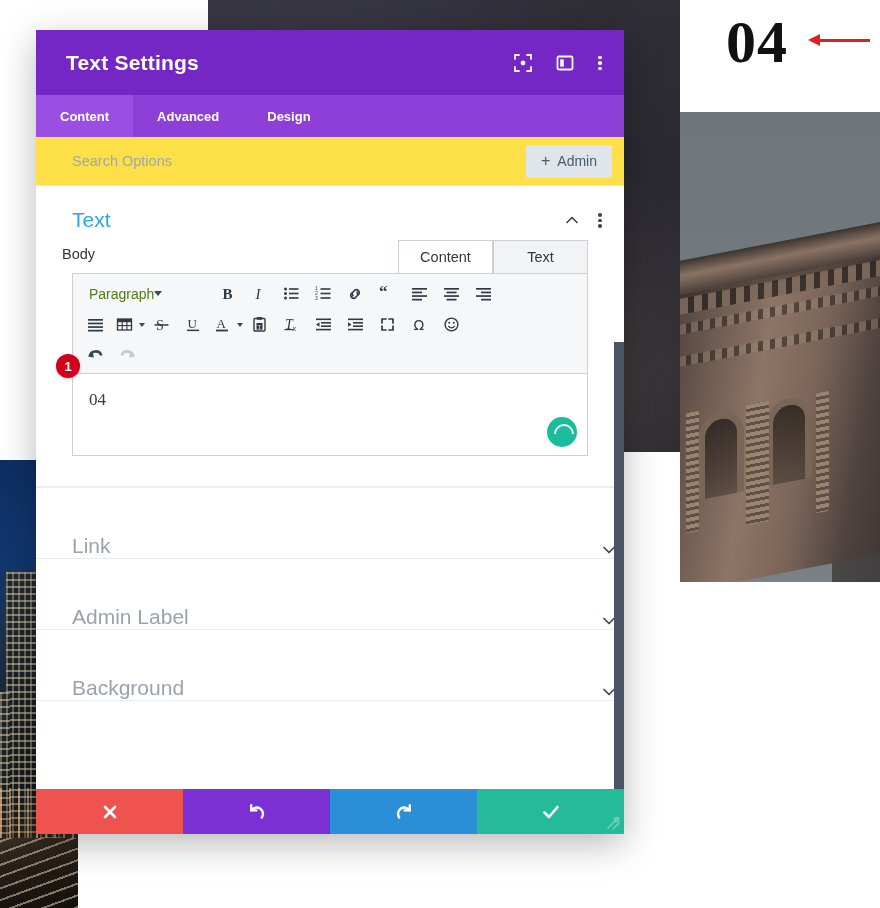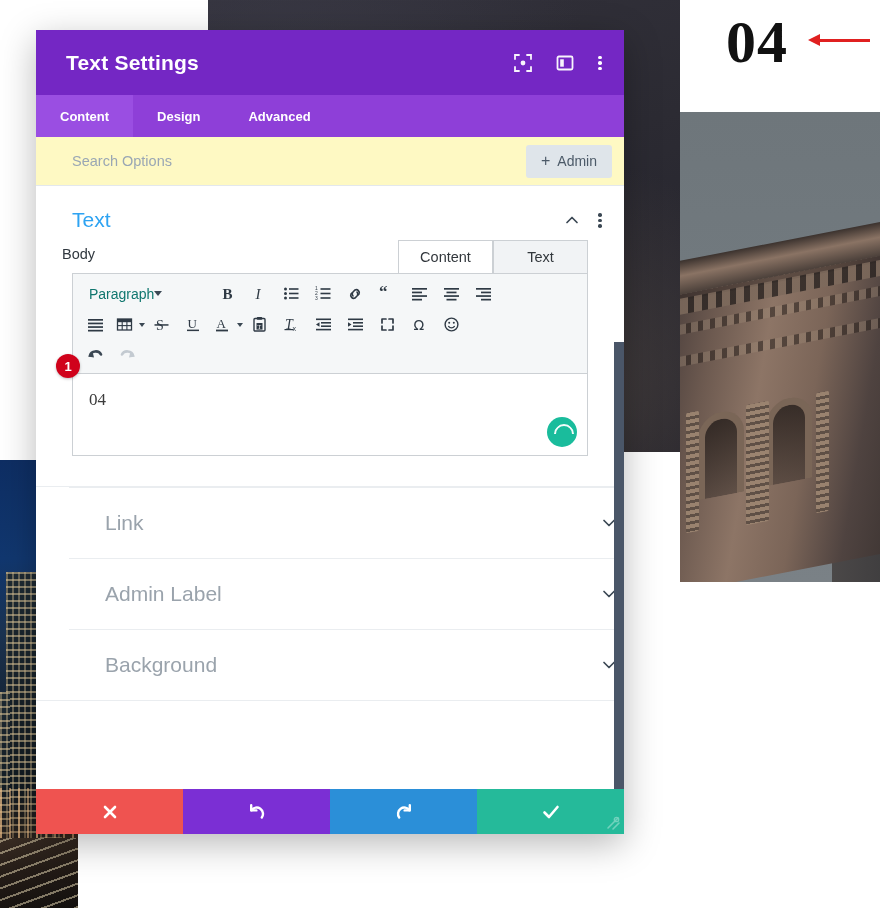--- a/index.html
+++ b/index.html
@@ -150,21 +150,21 @@
   .tabs {
     height: 42px; background: #8e3fd8; display: flex; align-items: stretch; flex: 0 0 42px;
   }
   .tab {
     display: flex; align-items: center; padding: 4px 24px; color: #ffffff;
     font-size: 13px; font-weight: 700; cursor: pointer;
   }
   .tab.active { background: #9a4ee2; }
 
   .searchbar {
-    height: 49px; background: #fef9c3; border-bottom: 1px solid #e3e8ed;
+    height: 49px; background: #fde047; border-bottom: 1px solid #e3e8ed;
     display: flex; align-items: center; padding: 0 12px 0 36px; flex: 0 0 49px;
   }
   .search-input {
     flex: 1; border: none; background: transparent; outline: none;
     font-family: "Liberation Sans", sans-serif; font-size: 14.5px; color: #6b7b8c;
   }
   .search-input::placeholder { color: #9aa7b4; }
   .filter-btn {
     background: #dfe5ea; color: #4c5a68; border: none; border-radius: 3px;
     height: 33px; padding: 0 15px; font-size: 14px; font-family: "Liberation Sans", sans-serif;
@@ -207,21 +207,21 @@
     border: 1px solid #ccd0d4; background: #f5f7f8; padding: 4px 6px 2px 6px;
   }
   .tb-row { display: flex; align-items: center; height: 31px; gap: 0; }
   .tb-btn {
     width: 32px; height: 28px; display: flex; align-items: center; justify-content: center;
     cursor: pointer; color: #3b4854;
   }
   .tb-btn svg { display: block; }
   .tb-select {
     width: 128px; height: 28px; display: flex; align-items: center; justify-content: flex-start;
-    padding: 0 8px 0 10px; font-size: 14px; color: #0f766e; cursor: pointer;
+    padding: 0 8px 0 10px; font-size: 14px; color: #4d7c0f; cursor: pointer;
     margin-right: 4px;
   }
   .caret { width: 0; height: 0; border-left: 4px solid transparent; border-right: 4px solid transparent; border-top: 5px solid #3b4854; }
   .caret-sm { width: 0; height: 0; border-left: 3.5px solid transparent; border-right: 3.5px solid transparent; border-top: 4.5px solid #3b4854; margin-left: 2px; }
   .tb-combo { display: flex; align-items: center; cursor: pointer; }
 
   .ed-content {
     border: 1px solid #ccd0d4; border-top: none; background: #fff; height: 82px;
     position: relative; padding: 16px 16px 0 16px;
   }
@@ -240,22 +240,22 @@
   }
 
   .badge-1 {
     position: absolute; left: -17px; top: -20px; width: 24px; height: 24px;
     border-radius: 50%; background: #d0021b; color: #fff;
     display: flex; align-items: center; justify-content: center;
     font-size: 13px; font-weight: 700; box-shadow: 0 1px 3px rgba(0,0,0,.25);
   }
 
   .toggle-row {
-    display: flex; align-items: center; padding: 0 7px 0 36px;
-    height: 71px; border-top: 1px solid #eaedf0; cursor: pointer; margin-left: 33px;
+    display: flex; align-items: flex-end; padding: 0 7px 0 36px;
+    height: 71px; border-top: 1px solid #eaedf0; cursor: pointer;
   }
   .toggle-row:first-of-type { margin-top: 34px; }
   .toggle-label { flex: 1; font-size: 21px; color: #9aa3ac; }
 
   .modal-footer {
     height: 45px; display: flex; flex: 0 0 45px; position: relative;
   }
   .fbtn { flex: 1; display: flex; align-items: center; justify-content: center; cursor: pointer; }
   .fbtn svg { display: block; }
   .f-cancel { background: #ef5350; }
@@ -335,22 +335,22 @@
         <div class="kebab" style="height:16px">
           <i style="background:#fff"></i>
             <i style="background:#fff"></i>
             <i style="background:#fff"></i>
         </div>
       </div>
     </div>
 
     <div class="tabs">
       <div class="tab active">Content</div>
+      <div class="tab">Advanced</div>
       <div class="tab">Design</div>
-      <div class="tab">Advanced</div>
     </div>
 
     <div class="searchbar">
       <input class="search-input" type="text" placeholder="Search Options" style="">
       <button class="filter-btn">
         <span class="plus">+</span>
         <span>Admin</span>
       </button>
     </div>
 

